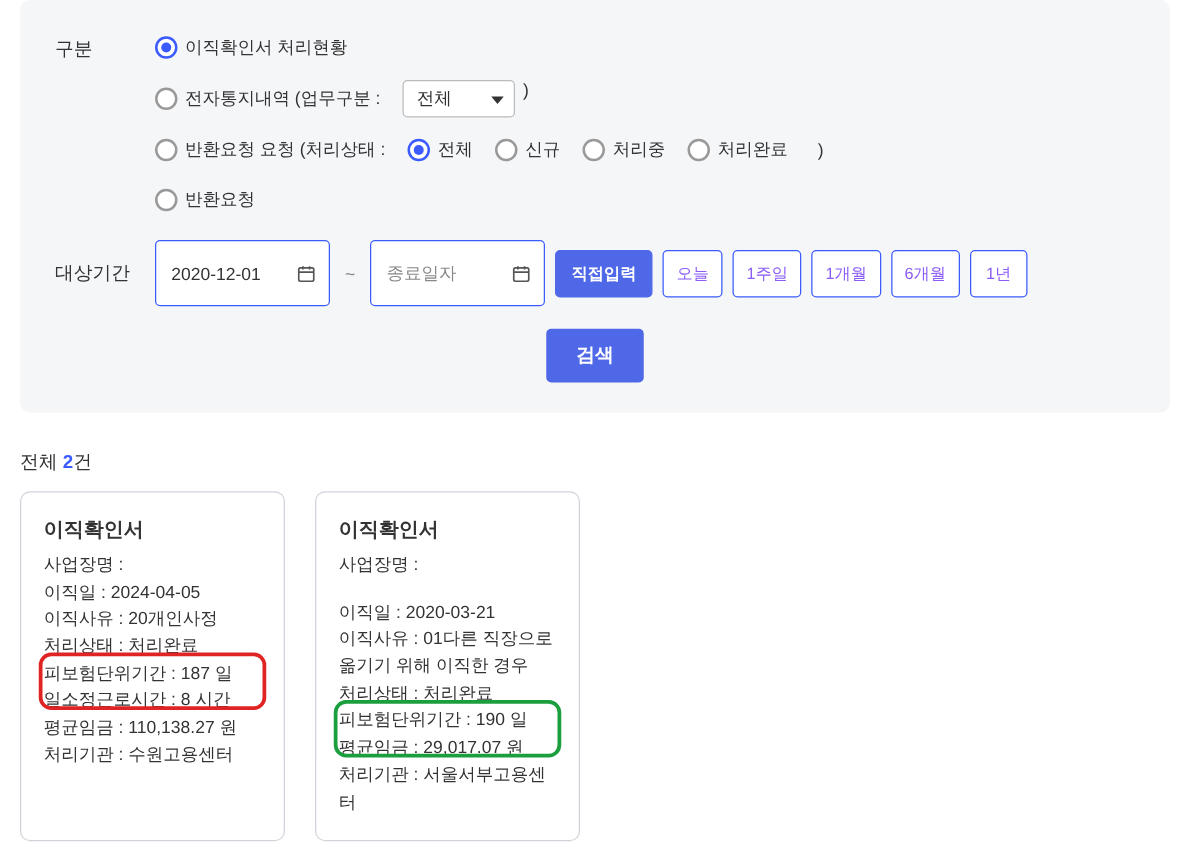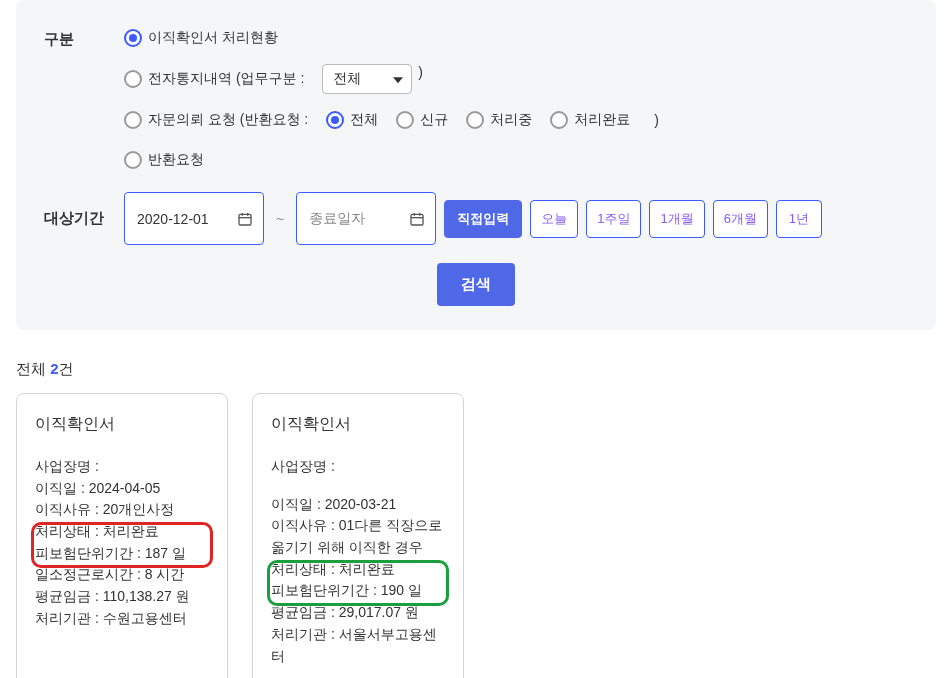--- a/index.html
+++ b/index.html
@@ -20,21 +20,21 @@
       padding: 24px 28px;
       margin-bottom: 30px;
     }
     .filter-row {
       display: flex;
       align-items: flex-start;
       margin-bottom: 18px;
     }
     .filter-label {
       width: 80px;
-      font-weight: 700;
+      font-weight: 400;
       font-size: 15px;
       padding-top: 6px;
     }
     .filter-content {
       flex: 1;
     }
     .radio-line {
       display: flex;
       margin-bottom: 12px;
       min-height: 28px;
@@ -181,23 +181,23 @@
       gap: 24px;
     }
     .card {
       border: 1px solid #d0d4da;
       border-radius: 8px;
       padding: 20px 18px;
       width: 212px;
       position: relative;
     }
     .card-title {
-      font-weight: 400;
+      font-weight: 700;
       font-size: 16px;
-      margin-bottom: 21px;
+      margin-bottom: 6px;
     }
     .card-line {
       font-size: 14px;
       line-height: 1.55;
       white-space: normal;
     }
     .highlight-box {
       position: absolute;
       border: 3px solid;
       border-radius: 10px;
@@ -239,21 +239,21 @@
         </div>
         <div class="select-box">
           <span>전체</span>
         </div>
         <span class="closing-paren">)</span>
       </div>
 
       <div class="radio-line">
         <div class="radio-item">
           <span class="radio-circle"></span>
-          <span class="radio-text">자문의뢰 요청 (반환요청 :</span>
+          <span class="radio-text">반환요청 요청 (처리상태 :</span>
         </div>
         <div class="sub-radios">
           <div class="radio-item">
             <span class="radio-circle checked"></span>
             <span class="radio-text">전체</span>
           </div>
           <div class="radio-item">
             <span class="radio-circle"></span>
             <span class="radio-text">신규</span>
           </div>

